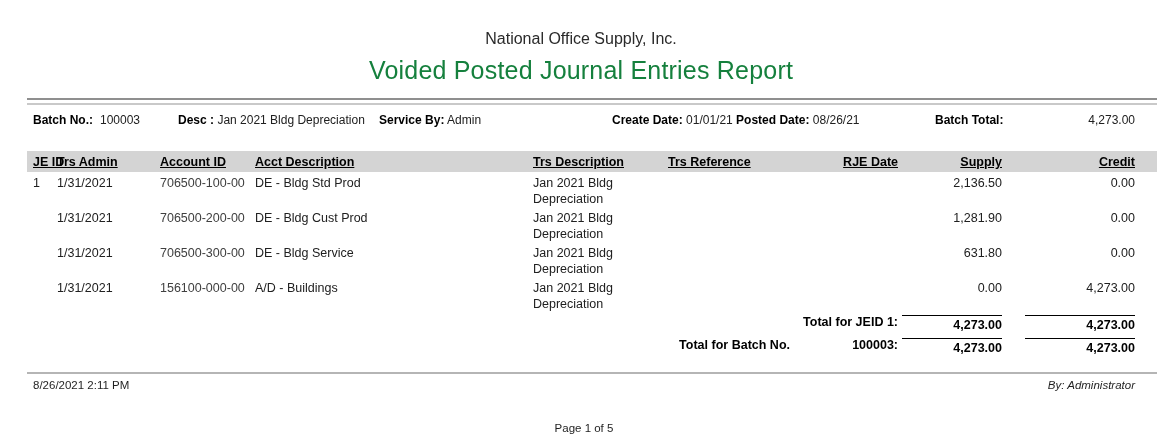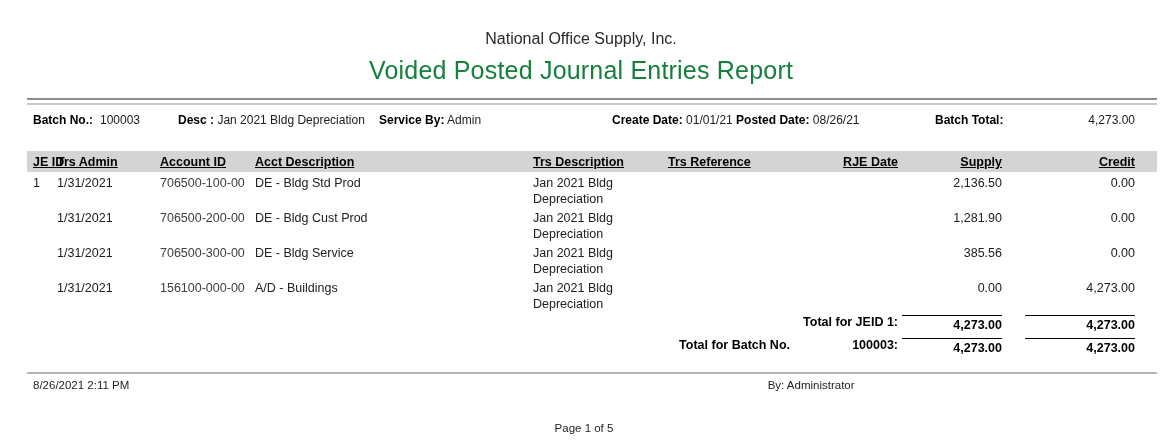--- a/index.html
+++ b/index.html
@@ -117,21 +117,21 @@
   
   .footer-rule { margin-top: 14px; border-top: 2px solid #b5b5b5; }
   .footer {
     display: flex;
     padding-top: 5px;
     font-size: 11.5px;
     color: #1f1f1f;
   }
   .footer .f-left   { flex: 1; text-align: left;  padding-left: 6px; }
   .footer .f-center { flex: 1; text-align: center; margin-top: 43px; }
-  .footer .f-right  { flex: 1; text-align: left; padding-right: 22px; }
+  .footer .f-right  { flex: 1; text-align: right; padding-right: 22px; font-style: italic; }
 </style>
 </head>
 <body>
 
 <div class="page">
 
   <div class="company">National Office Supply, Inc.</div>
   <div class="title">Voided Posted Journal Entries Report</div>
 
   <div class="content">
@@ -209,21 +209,21 @@
           <td class="num-c">0.00</td>
         </tr>
         <tr>
           <td class="d-jeid"></td>
           <td class="d-date">1/31/2021</td>
           <td class="d-acct"><a class="acct-link">706500-300-00</a></td>
           <td class="d-adesc">DE - Bldg Service</td>
           <td class="d-tdesc">Jan 2021 Bldg Depreciation</td>
           <td class="d-tref"></td>
           <td class="d-rje"></td>
-          <td class="num-d">385.56</td>
+          <td class="num-d">631.80</td>
           <td class="num-c">0.00</td>
         </tr>
         <tr>
           <td class="d-jeid"></td>
           <td class="d-date">1/31/2021</td>
           <td class="d-acct"><a class="acct-link">156100-000-00</a></td>
           <td class="d-adesc">A/D - Buildings</td>
           <td class="d-tdesc">Jan 2021 Bldg Depreciation</td>
           <td class="d-tref"></td>
           <td class="d-rje"></td>

